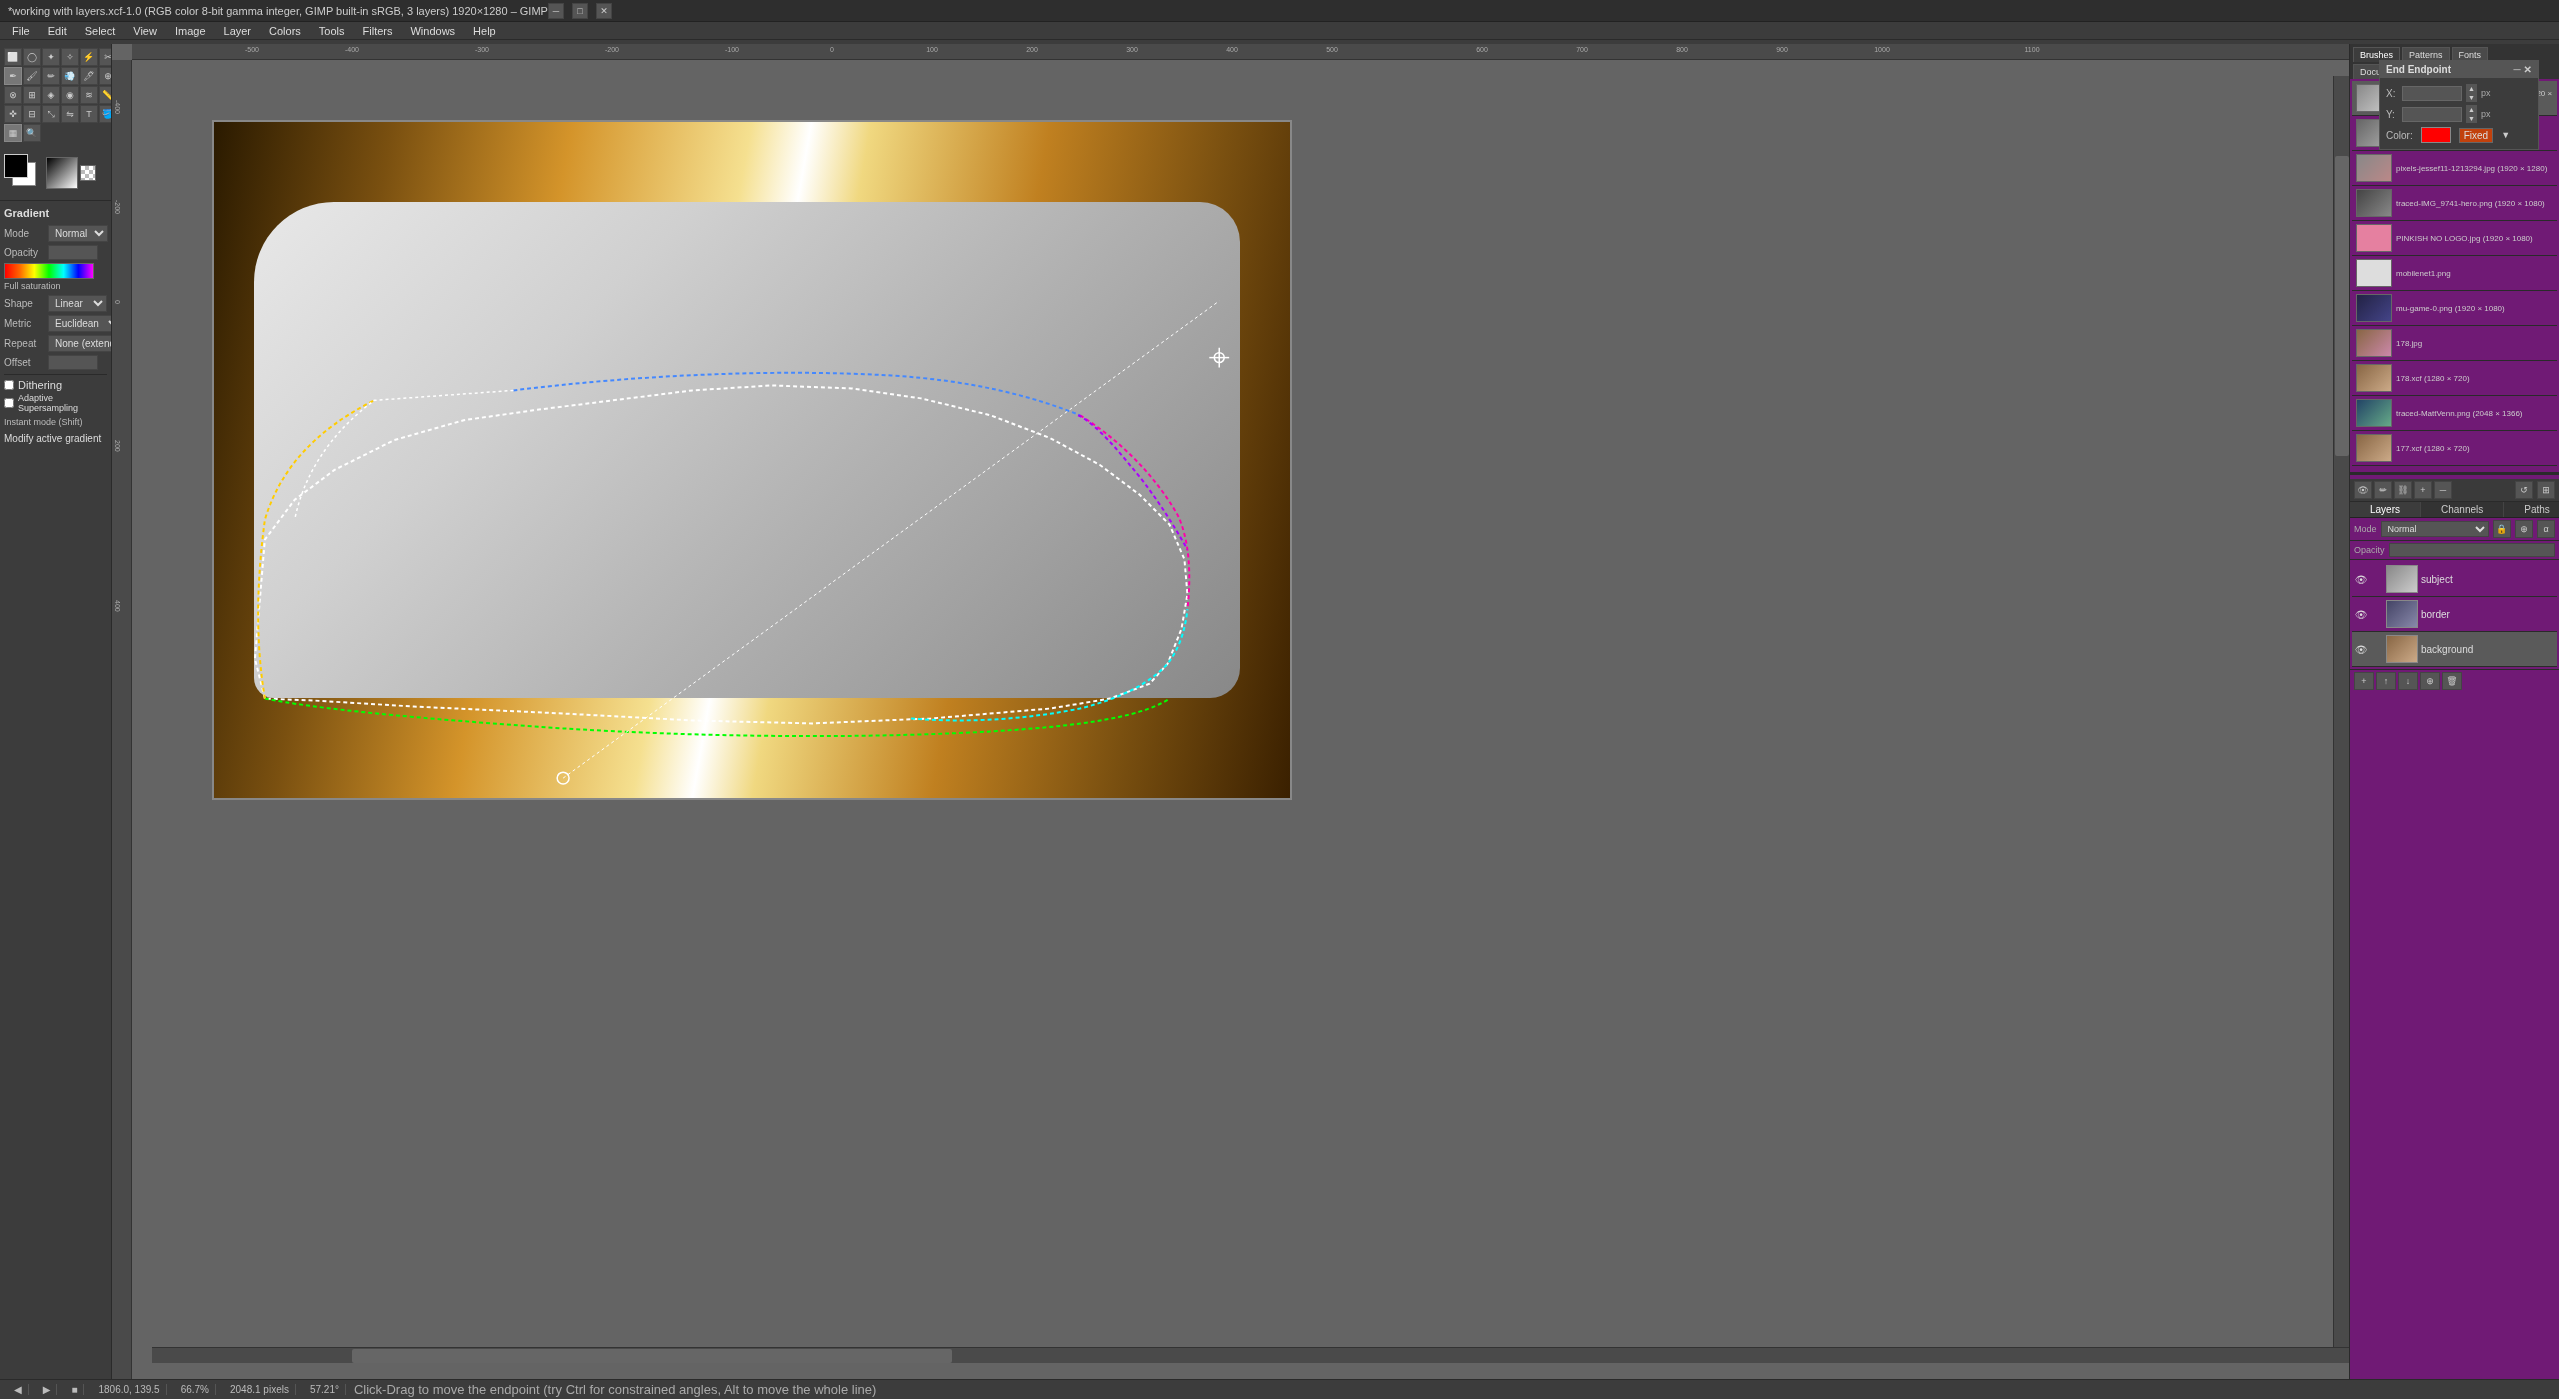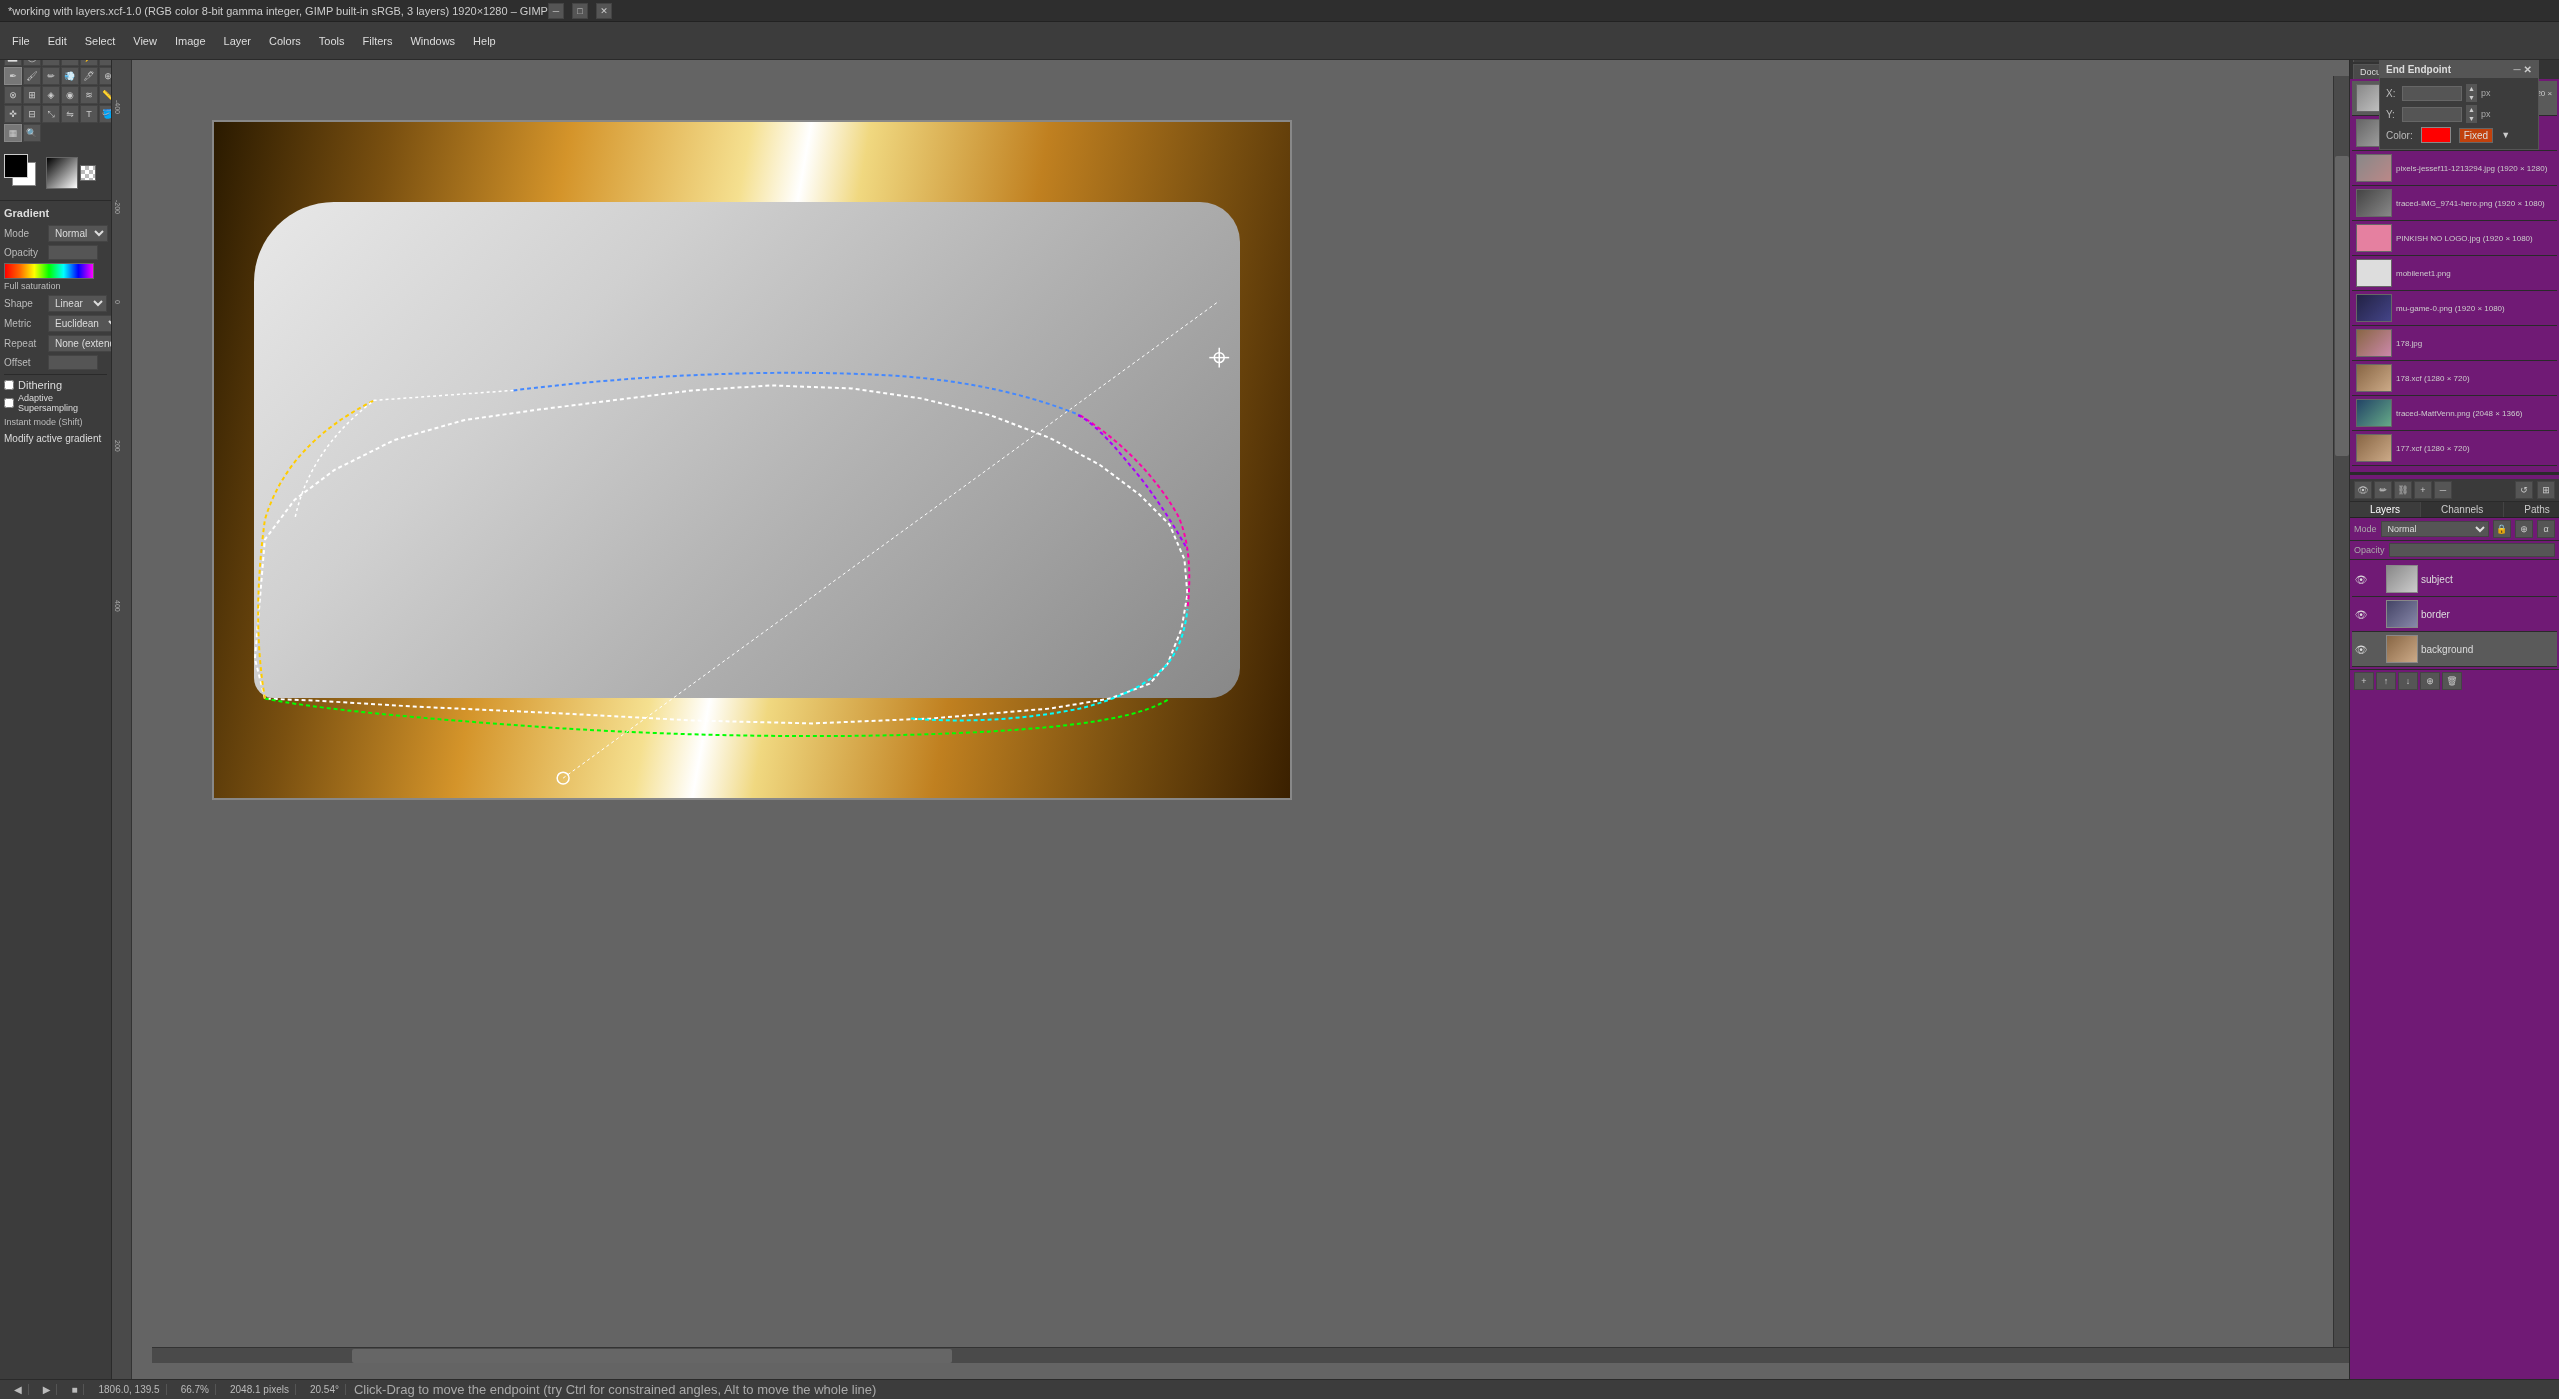--- a/index.html
+++ b/index.html
@@ -34,21 +34,21 @@
       background: #555;
       border: 1px solid #444;
       display: flex; align-items: center; justify-content: center;
       font-size: 9px; cursor: pointer; color: #ccc;
     }
 
     
     #menubar {
       position: absolute;
       top: 22px; left: 0; right: 0;
-      height: 38px;
+      height: 18px;
       background: #3c3c3c;
       display: flex;
       align-items: center;
       padding: 0 4px;
       gap: 2px;
       border-bottom: 1px solid #2a2a2a;
       z-index: 100;
     }
     .menu-item {
       padding: 2px 8px;
@@ -867,15 +867,15 @@
   </div>
 </div>
 
 <div id="statusbar">
   <div class="status-section">◀</div>
   <div class="status-section">▶</div>
   <div class="status-section">■</div>
   <span class="status-section">1806.0, 139.5</span>
   <span class="status-section">66.7%</span>
   <span class="status-section">2048.1 pixels</span>
-  <span class="status-section">20.54°</span>
+  <span class="status-section">57.21°</span>
   <span style="color:#aaa;font-size:13px;">Click-Drag to move the endpoint (try Ctrl for constrained angles, Alt to move the whole line)</span>
 </div>
 
 </body></html>

